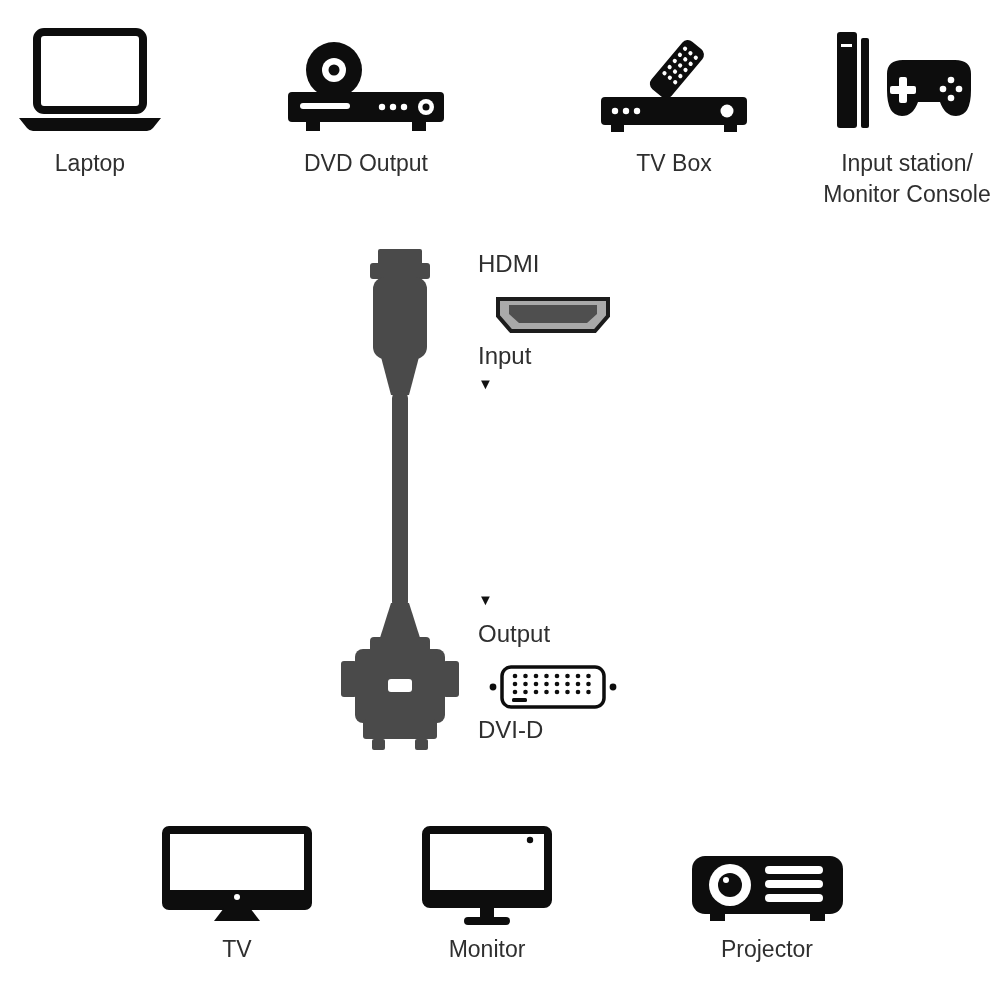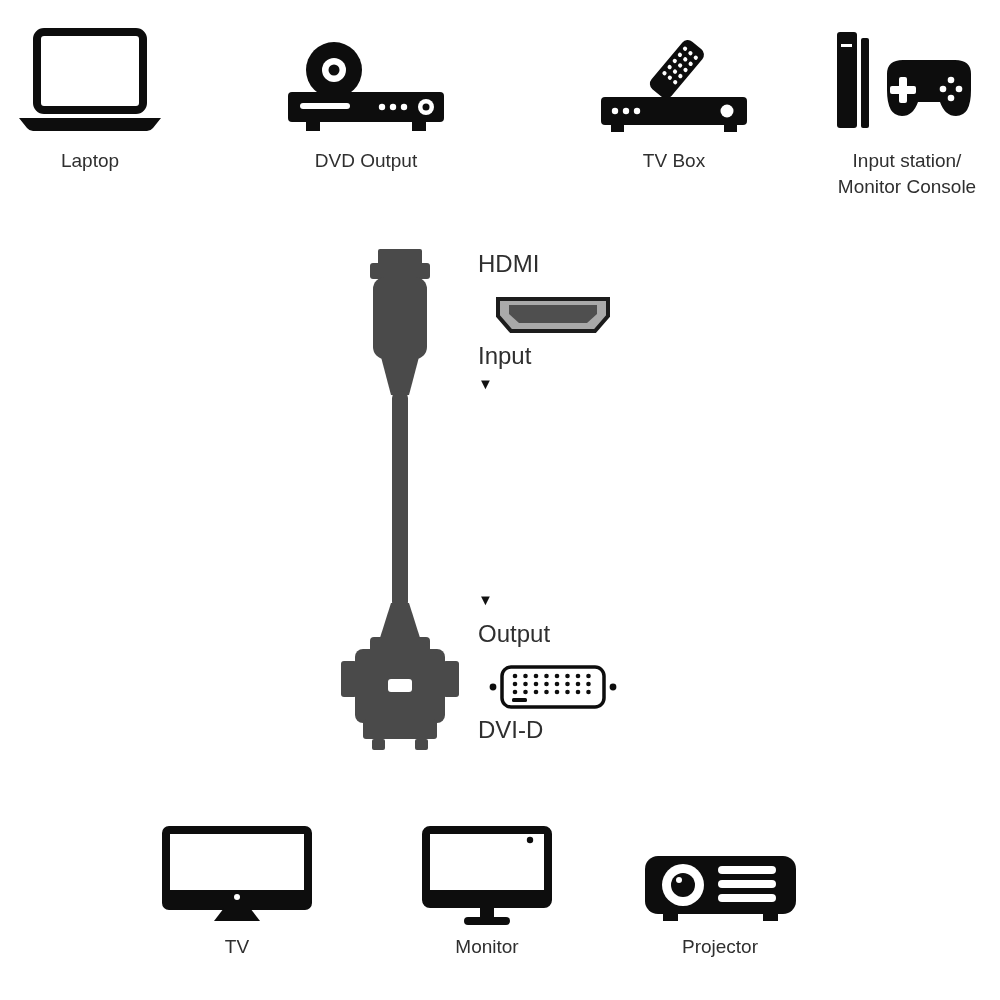--- a/index.html
+++ b/index.html
@@ -4,21 +4,21 @@
 <style>
   html,body{margin:0;padding:0;background:#ffffff;}
   .canvas{
     position:relative;width:1000px;height:1000px;background:#ffffff;
     font-family:"Liberation Sans", sans-serif;color:#2f2f2f;overflow:hidden;
   }
   .device{position:absolute;display:flex;flex-direction:column;align-items:center;}
   .icon-box{display:flex;align-items:flex-end;justify-content:center;}
   .icon-box.h112{height:112px;}
   .icon-box.h100{height:100px;}
-  .label{margin-top:8px;font-size:19px;line-height:1.35;text-align:center;white-space:nowrap;}
+  .label{margin-top:8px;font-size:23px;line-height:1.35;text-align:center;white-space:nowrap;}
   .mid{position:absolute;left:478px;width:150px;}
   .mid-label{font-size:24px;}
   .arrow{font-size:15px;color:#111;line-height:1;}
   svg{display:block;}
 </style>
 </head>
 <body>
 
 <div class="canvas">
 
@@ -199,21 +199,21 @@
         <rect x="4" y="4" width="122" height="74" rx="4" fill="none" stroke="#0d0d0d" stroke-width="8"></rect>
         <circle cx="108" cy="14" r="3.2" fill="#0d0d0d"></circle>
         <rect x="8" y="64" width="114" height="12" fill="#0d0d0d"></rect>
         <rect x="58" y="80" width="14" height="12" fill="#0d0d0d"></rect>
         <rect x="42" y="91" width="46" height="8" rx="4" fill="#0d0d0d"></rect>
       </svg>
     </div>
     <div class="label">Monitor</div>
   </div>
 
-  <div class="device" style="left:640px;top:826px;width:160px">
+  <div class="device" style="left:687px;top:826px;width:160px">
     <div class="icon-box h100">
       <svg width="155" height="74" viewBox="0 0 155 74">
         <rect x="2" y="4" width="151" height="58" rx="13" fill="#0d0d0d"></rect>
         <circle cx="40" cy="33" r="21" fill="#fff"></circle>
         <circle cx="40" cy="33" r="12" fill="#0d0d0d"></circle>
         <circle cx="36" cy="28" r="3" fill="#fff"></circle>
         <rect x="75" y="14" width="58" height="8" rx="4" fill="#fff"></rect>
         <rect x="75" y="28" width="58" height="8" rx="4" fill="#fff"></rect>
         <rect x="75" y="42" width="58" height="8" rx="4" fill="#fff"></rect>
         <rect x="20" y="62" width="15" height="7" fill="#0d0d0d"></rect>

